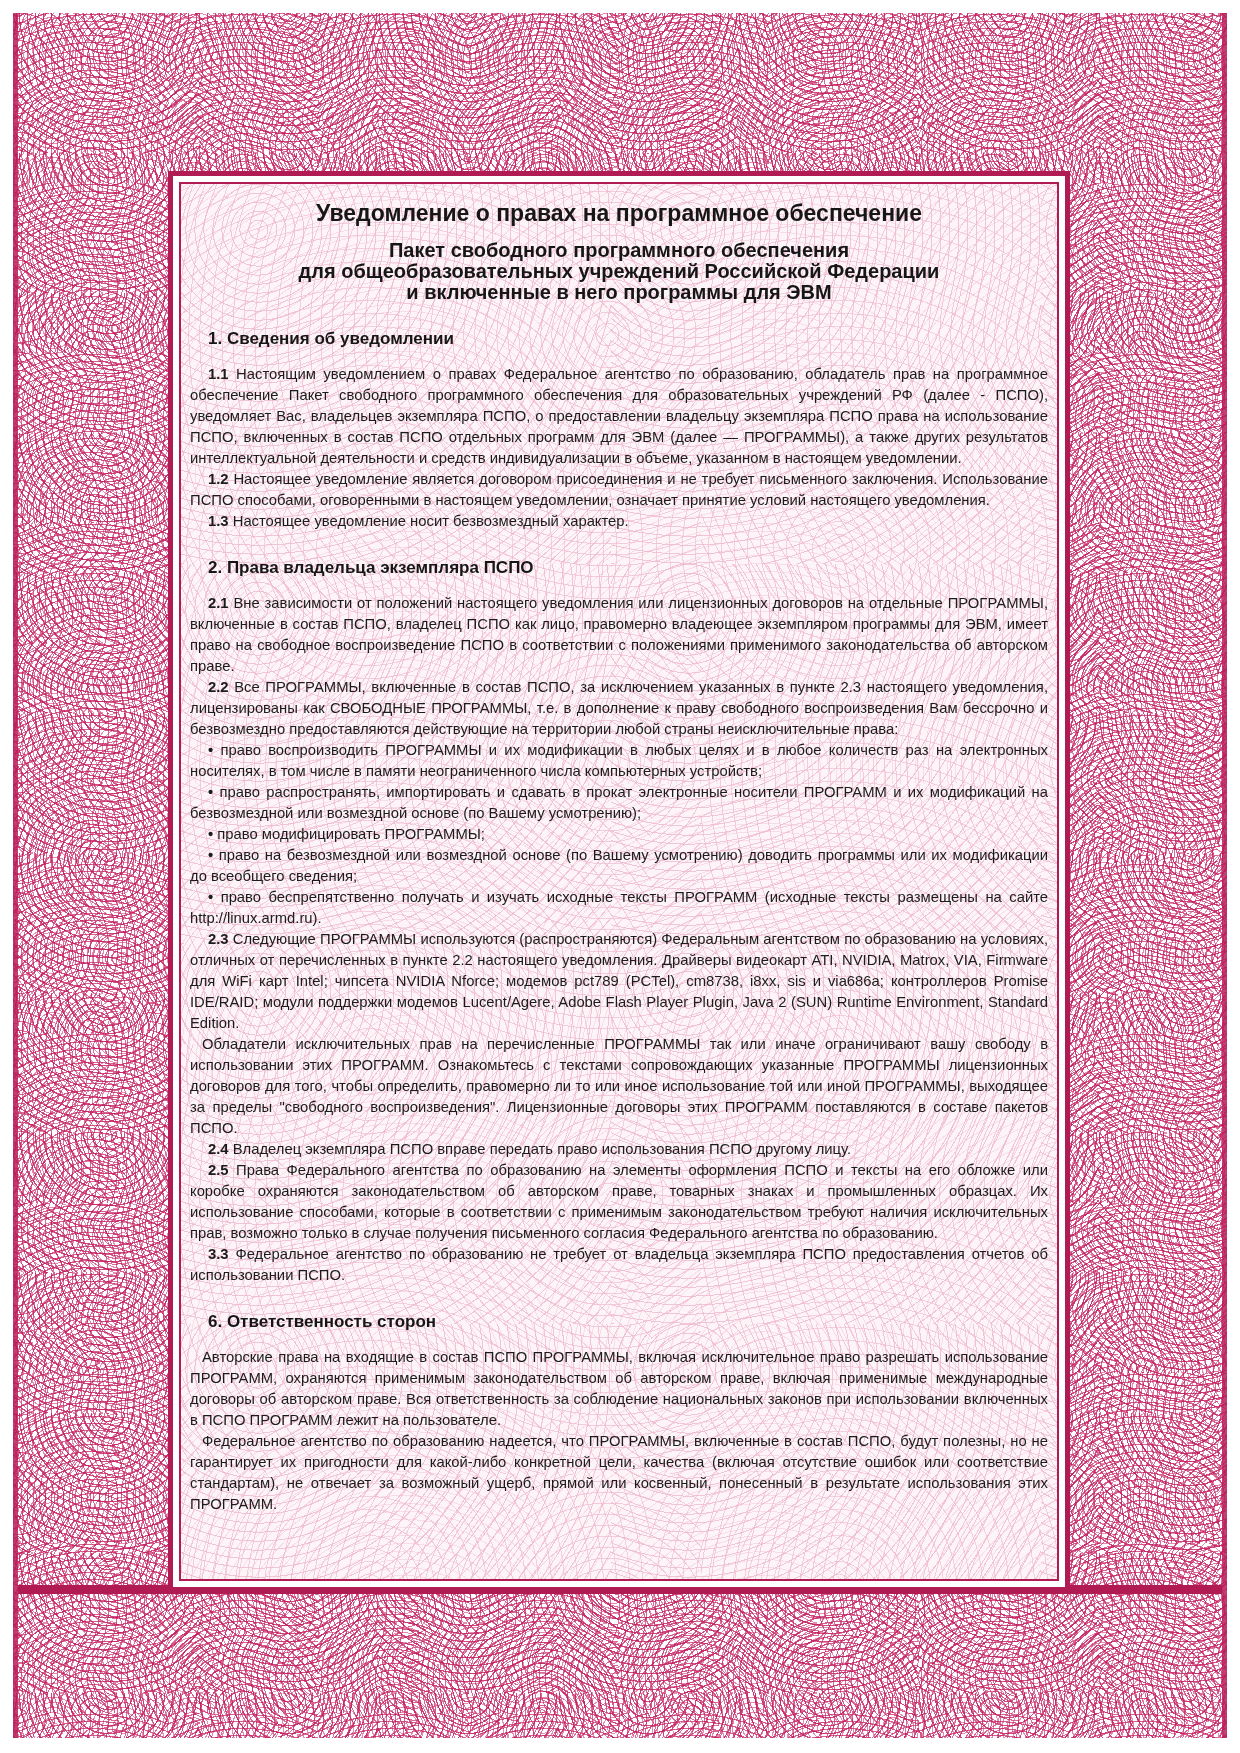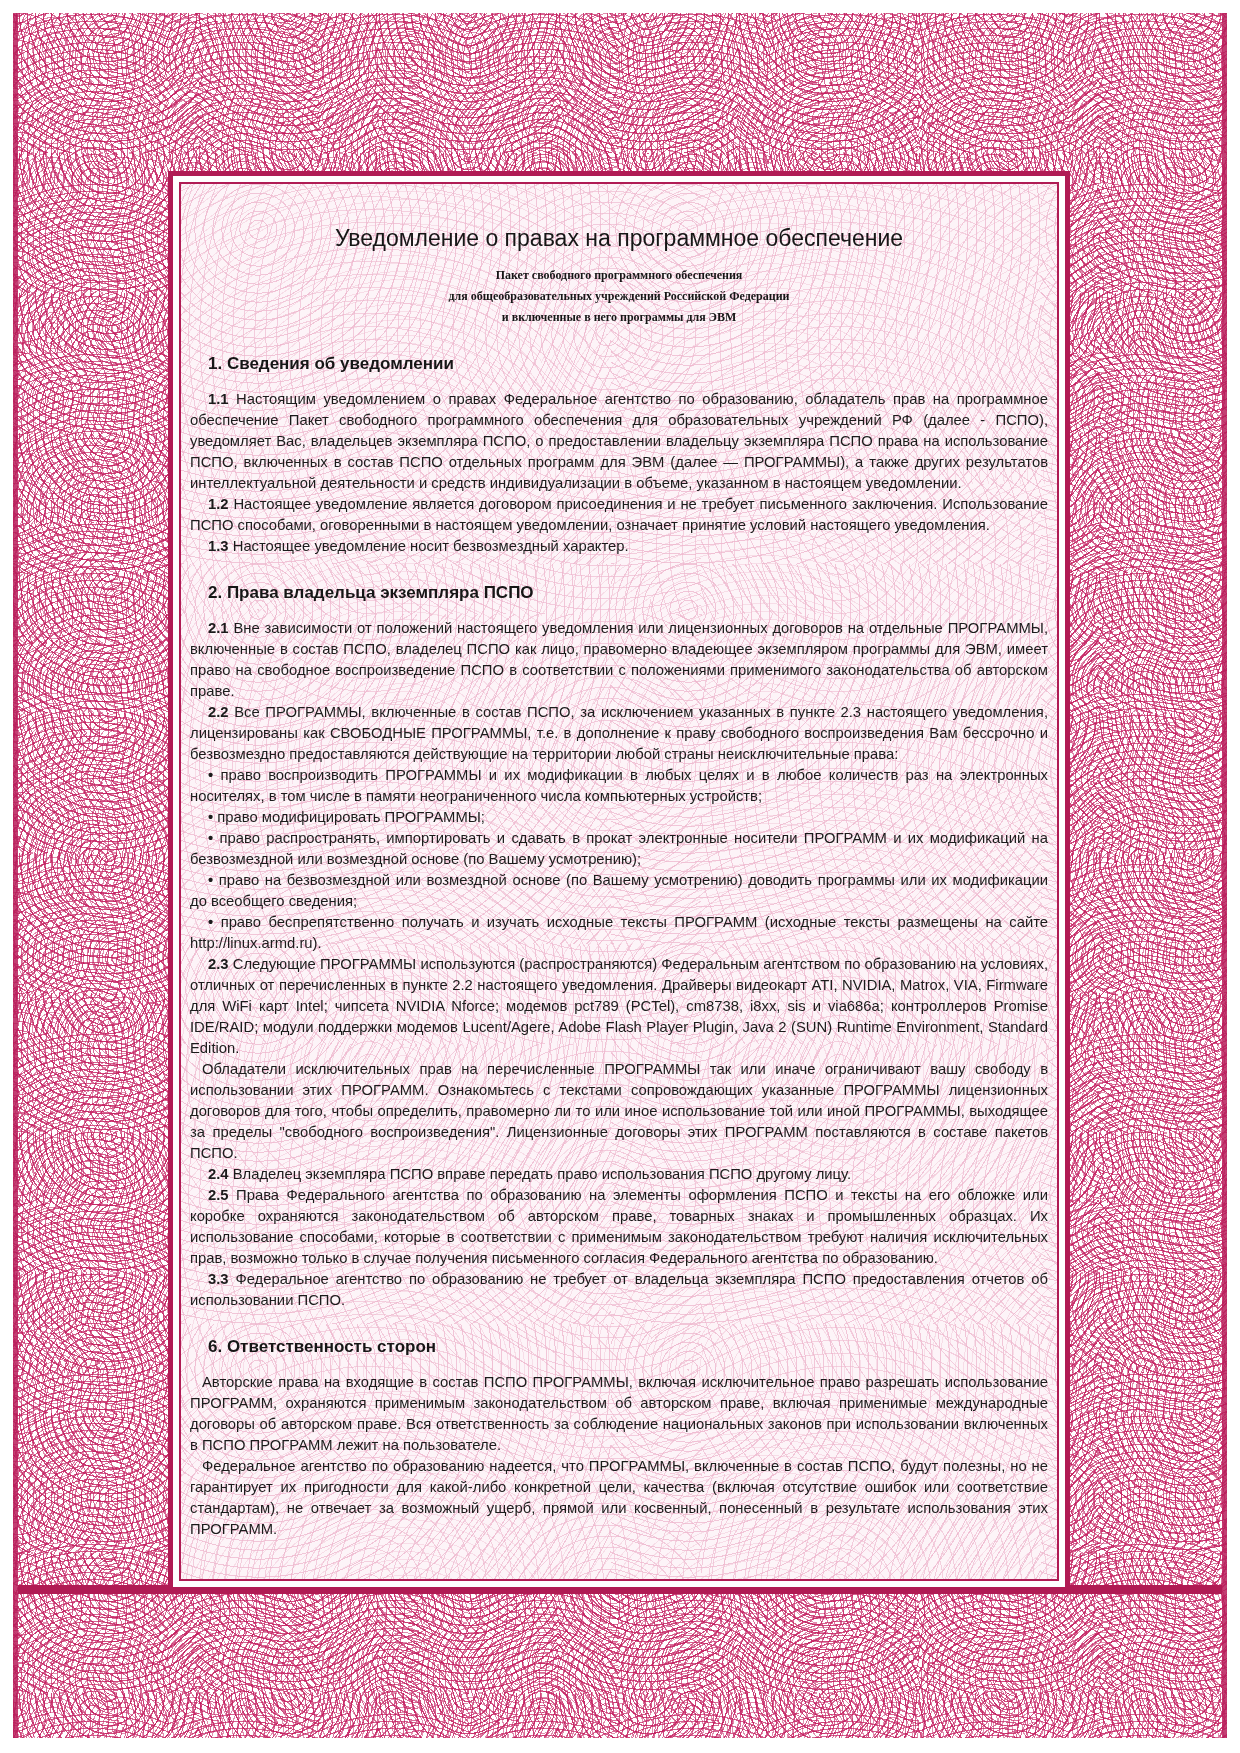--- a/index.html
+++ b/index.html
@@ -37,25 +37,25 @@
     overflow:hidden;padding:10px 9px 0 9px;
     background-color:#fdf4f8;
     background-image:
       repeating-radial-gradient(circle at 18% 12%, rgba(238,182,205,.75) 0 1px, rgba(238,182,205,0) 1px 9px),
       repeating-radial-gradient(circle at 82% 35%, rgba(238,182,205,.65) 0 1px, rgba(238,182,205,0) 1px 11px),
       repeating-radial-gradient(circle at 40% 70%, rgba(238,182,205,.60) 0 1px, rgba(238,182,205,0) 1px 13px),
       repeating-radial-gradient(circle at 62% 96%, rgba(244,205,221,.60) 0 1px, rgba(244,205,221,0) 1px 8px);
     background-size:430px 380px,520px 430px,470px 520px,360px 300px;
   }
   .title{
-    margin:31px 0 0 0;text-align:center;font-size:23px;line-height:27px;
-    font-weight:normal;color:#161616;
+    margin:6px 0 0 0;text-align:center;font-size:23px;line-height:27px;
+    font-weight:bold;color:#161616;
   }
   .subtitle{
-    margin-top:13px;text-align:center;font-weight:bold;font-size:12px;line-height:21px;color:#161616;font-family:Liberation Serif, serif;
+    margin-top:13px;text-align:center;font-weight:bold;font-size:20px;line-height:21px;color:#161616;
   }
   .sec-h{
     font-size:17px;font-weight:bold;margin:26px 0 15px 18px;color:#161616;
   }
   .para{
     margin:0;font-size:14.8px;line-height:21px;text-align:justify;
     text-indent:12px;color:#1b1b1b;
   }
   .pnum{font-weight:bold;margin-left:6px;}
   .pnum:empty{display:none;}
@@ -81,22 +81,22 @@
       <p class="para"><b class="pnum">1.1</b><span> Настоящим уведомлением о правах Федеральное агентство по образованию, обладатель прав на программное обеспечение Пакет свободного программного обеспечения для образовательных учреждений РФ (далее - ПСПО), уведомляет Вас, владельцев экземпляра ПСПО, о предоставлении владельцу экземпляра ПСПО права на использование ПСПО, включенных в состав ПСПО отдельных программ для ЭВМ (далее — ПРОГРАММЫ), а также других результатов интеллектуальной деятельности и средств индивидуализации в объеме, указанном в настоящем уведомлении.</span></p>
       <p class="para"><b class="pnum">1.2</b><span> Настоящее уведомление является договором присоединения и не требует письменного заключения. Использование ПСПО способами, оговоренными в настоящем уведомлении, означает принятие условий настоящего уведомления.</span></p>
       <p class="para"><b class="pnum">1.3</b><span> Настоящее уведомление носит безвозмездный характер.</span></p>
     </section>
 
     <section>
       <h2 class="sec-h">2. Права владельца экземпляра ПСПО</h2>
       <p class="para"><b class="pnum">2.1</b><span> Вне зависимости от положений настоящего уведомления или лицензионных договоров на отдельные ПРОГРАММЫ, включенные в состав ПСПО, владелец ПСПО как лицо, правомерно владеющее экземпляром программы для ЭВМ, имеет право на свободное воспроизведение ПСПО в соответствии с положениями применимого законодательства об авторском праве.</span></p>
       <p class="para"><b class="pnum">2.2</b><span> Все ПРОГРАММЫ, включенные в состав ПСПО, за исключением указанных в пункте 2.3 настоящего уведомления, лицензированы как СВОБОДНЫЕ ПРОГРАММЫ, т.е. в дополнение к праву свободного воспроизведения Вам бессрочно и безвозмездно предоставляются действующие на территории любой страны неисключительные права:</span></p>
       <p class="para"><b class="pnum">•</b><span> право воспроизводить ПРОГРАММЫ и их модификации в любых целях и в любое количеств раз на  электронных носителях, в том числе в памяти неограниченного числа компьютерных устройств;</span></p>
+      <p class="para"><b class="pnum">•</b><span> право распространять, импортировать и сдавать в прокат электронные носители ПРОГРАММ и их модификаций на безвозмездной или возмездной основе (по Вашему усмотрению);</span></p>
       <p class="para"><b class="pnum">•</b><span> право модифицировать ПРОГРАММЫ;</span></p>
-      <p class="para"><b class="pnum">•</b><span> право распространять, импортировать и сдавать в прокат электронные носители ПРОГРАММ и их модификаций на безвозмездной или возмездной основе (по Вашему усмотрению);</span></p>
       <p class="para"><b class="pnum">•</b><span> право на безвозмездной или возмездной основе (по Вашему усмотрению) доводить программы или их модификации до всеобщего сведения;</span></p>
       <p class="para"><b class="pnum">•</b><span> право беспрепятственно получать и изучать исходные тексты ПРОГРАММ (исходные тексты размещены на сайте http://linux.armd.ru).</span></p>
       <p class="para"><b class="pnum">2.3</b><span> Следующие ПРОГРАММЫ используются (распространяются) Федеральным агентством по образованию  на условиях, отличных от перечисленных в пункте 2.2 настоящего уведомления. Драйверы видеокарт ATI, NVIDIA, Matrox, VIA, Firmware для WiFi карт Intel; чипсета NVIDIA Nforce; модемов pct789 (PCTel), cm8738, i8xx, sis и via686a; контроллеров Promise IDE/RAID; модули поддержки модемов Lucent/Agere, Adobe Flash Player Plugin, Java 2 (SUN) Runtime Environment, Standard Edition.</span></p>
       <p class="para"><span>Обладатели исключительных прав на перечисленные ПРОГРАММЫ так или иначе ограничивают вашу свободу в использовании этих ПРОГРАММ. Ознакомьтесь с текстами сопровождающих указанные ПРОГРАММЫ лицензионных договоров для того, чтобы определить, правомерно ли то или иное использование той или иной ПРОГРАММЫ, выходящее за пределы "свободного воспроизведения". Лицензионные договоры этих ПРОГРАММ поставляются в составе пакетов ПСПО.</span></p>
       <p class="para"><b class="pnum">2.4</b><span> Владелец экземпляра ПСПО вправе передать право использования ПСПО другому лицу.</span></p>
       <p class="para"><b class="pnum">2.5</b><span> Права Федерального агентства по образованию на элементы оформления ПСПО и тексты на его обложке или коробке охраняются законодательством об авторском праве, товарных знаках и промышленных образцах.  Их использование способами, которые в соответствии с применимым законодательством требуют наличия исключительных прав, возможно только в случае получения письменного согласия Федерального агентства по образованию.</span></p>
       <p class="para"><b class="pnum">3.3</b><span> Федеральное агентство по образованию не требует от владельца экземпляра ПСПО предоставления отчетов об использовании ПСПО.</span></p>
     </section>
 
     <section>

